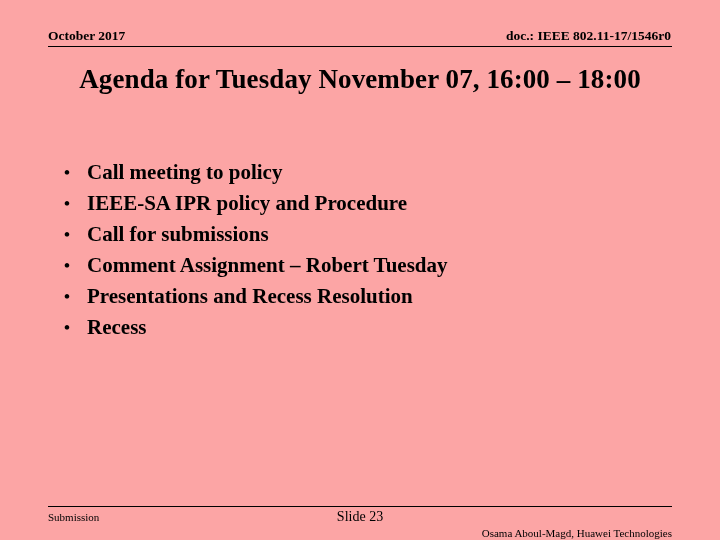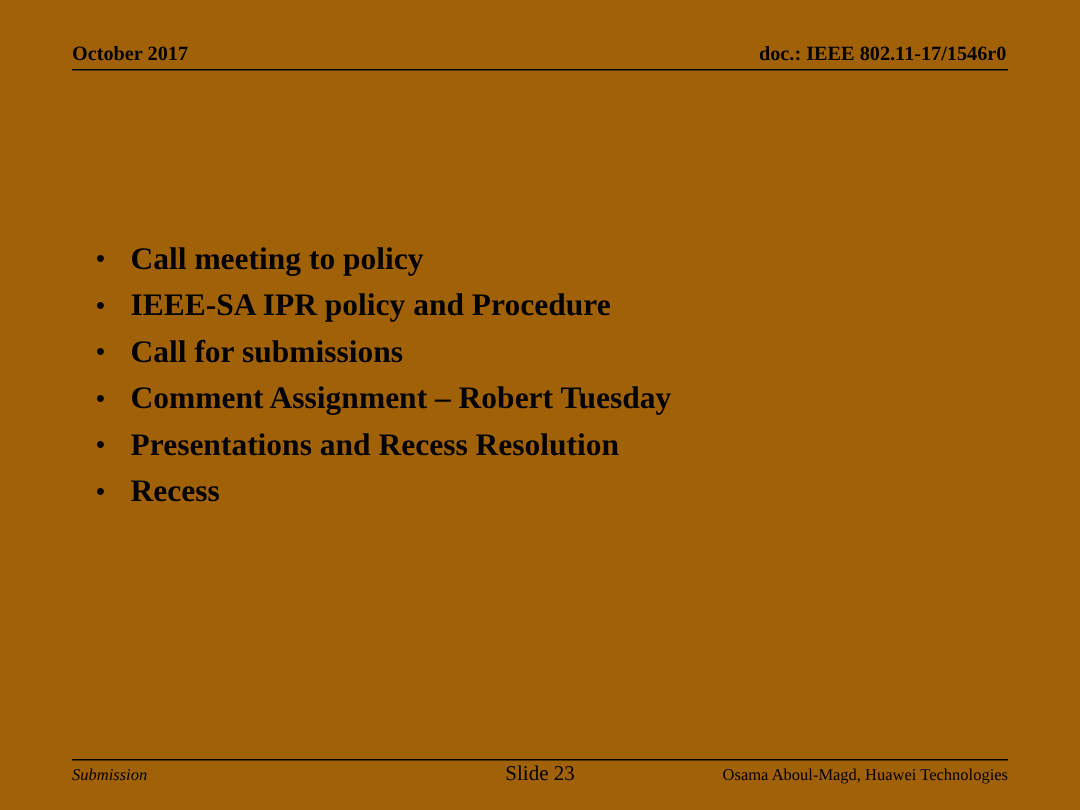--- a/index.html
+++ b/index.html
@@ -4,21 +4,21 @@
 <style>
   html, body {
     margin: 0;
     padding: 0;
     background: #ffffff;
   }
   .slide {
     position: relative;
     width: 720px;
     height: 540px;
-    background: #a16207;
+    background: #fca5a5;
     overflow: hidden;
     font-family: "Liberation Serif", "DejaVu Serif", serif;
     color: #000000;
   }
 
   
   .header {
     position: absolute;
     left: 48px;
     top: 28px;
@@ -111,52 +111,52 @@
     width: 624px;
     height: 14px;
   }
   .footer-left {
     position: absolute;
     left: 0;
     top: 0;
     font-size: 11px;
     line-height: 14px;
     white-space: nowrap;
-    font-style: italic;
   }
   .footer-center {
     position: absolute;
     left: 0;
     top: 0;
     width: 624px;
     text-align: center;
     font-size: 14px;
     line-height: 14px;
     white-space: nowrap;
   }
   .footer-right {
     position: absolute;
     right: 0;
-    top: 0;
+    top: 16px;
     font-size: 11px;
     line-height: 14px;
     white-space: nowrap;
   }
 </style>
 </head>
 <body>
 
 <div class="slide">
 
   <div class="header">
     <div class="header-left">October 2017</div>
     <div class="header-right">doc.: IEEE 802.11-17/1546r0</div>
   </div>
   <div class="header-rule"></div>
 
+  <div class="title">Agenda for Tuesday November 07, 16:00 – 18:00</div>
 
   <ul class="bullets">
     <li class="bullet-item">
       <span class="bullet-marker">•</span>
       <span>Call meeting to policy</span>
     </li>
     <li class="bullet-item">
       <span class="bullet-marker">•</span>
       <span>IEEE-SA IPR policy and Procedure</span>
     </li>

